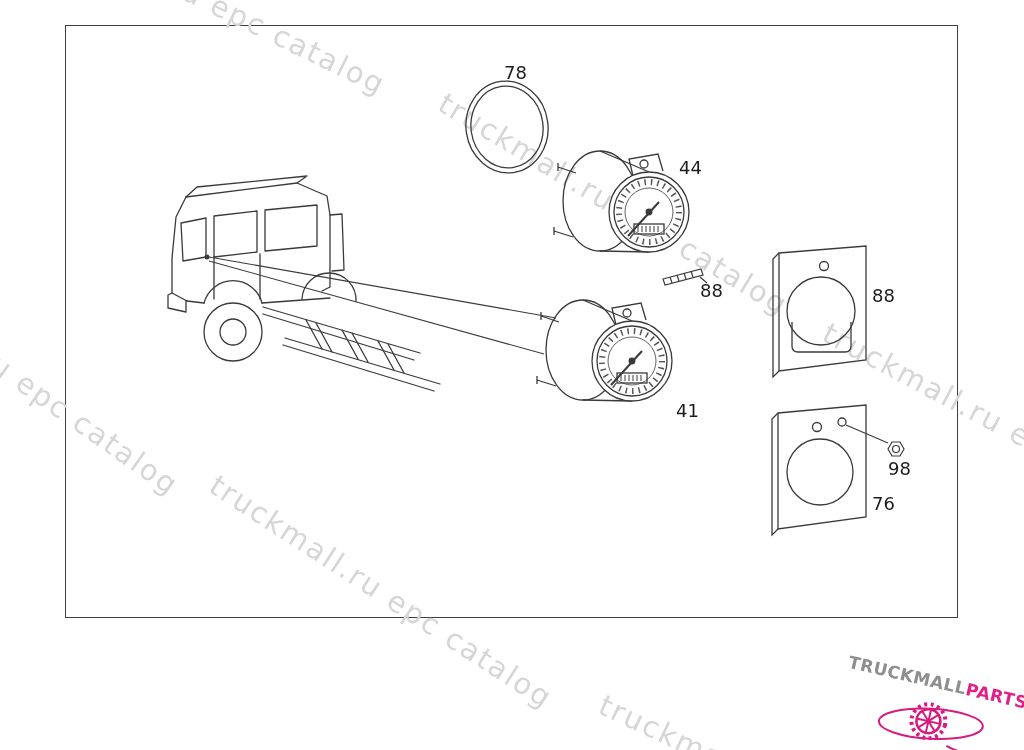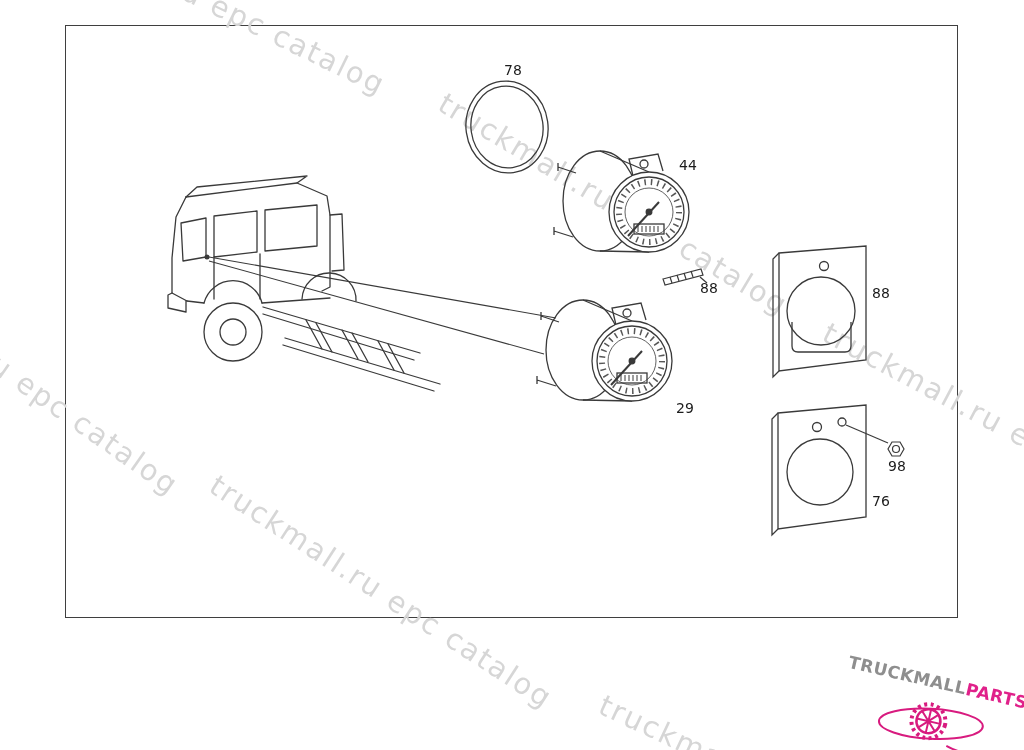--- a/index.html
+++ b/index.html
@@ -2,21 +2,21 @@
 <html><head>
 <meta charset="utf-8">
 <style>
   *{box-sizing:border-box}
   html,body{margin:0;padding:0}
   body{width:1024px;height:750px;background:#fff;font-family:"DejaVu Sans",sans-serif;position:relative;overflow:hidden}
   .stage{position:absolute;inset:0}
   .frame{position:absolute;left:65px;top:25px;width:893px;height:593px;border:1.5px solid #3f3f3f;background:transparent}
   .wm{position:absolute;white-space:nowrap;color:#d6d6d6;font-size:29px;letter-spacing:2px;transform-origin:0 0;z-index:1;pointer-events:none}
   .art{position:absolute;left:0;top:0;z-index:2}
-  .plabel{position:absolute;z-index:3;font-size:14px;color:#1c1c1c}
+  .plabel{position:absolute;z-index:3;font-size:18px;color:#1c1c1c}
   .logo{position:absolute;left:851px;top:652px;width:180px;height:95px;z-index:4;transform:rotate(13deg);transform-origin:0 0}
   .logo-text{font-size:17px;font-weight:bold;letter-spacing:.5px;color:#8e8e8e;white-space:nowrap}
   .logo-text .accent{color:#e0218a}
   .logo-gear{position:absolute;left:36px;top:20px}
 </style>
 </head>
 <body>
 
 <div class="stage">
 
@@ -110,21 +110,21 @@
     <g stroke="#3a3a3a" fill="none" stroke-width="1.2">
       <path d="M846,425 L888,443"></path>
       <path d="M904,449 L900,456 L892,456 L888,449 L892,442 L900,442 Z"></path>
       <circle cx="896" cy="449" r="3.5"></circle>
     </g>
   </svg>
 
   <div class="plabel" style="left:504px;top:62px">78</div>
   <div class="plabel" style="left:679px;top:157px">44</div>
   <div class="plabel" style="left:700px;top:280px">88</div>
-  <div class="plabel" style="left:676px;top:400px">29</div>
+  <div class="plabel" style="left:676px;top:400px">41</div>
   <div class="plabel" style="left:872px;top:285px">88</div>
   <div class="plabel" style="left:888px;top:458px">98</div>
   <div class="plabel" style="left:872px;top:493px">76</div>
 
   <div class="logo">
     <div class="logo-text">
       <span>TRUCKMALL</span><span class="accent">PARTS</span>
     </div>
     <svg class="logo-gear" width="120" height="64" viewBox="0 0 120 64">
       <g stroke="#d81b7f" fill="none">

